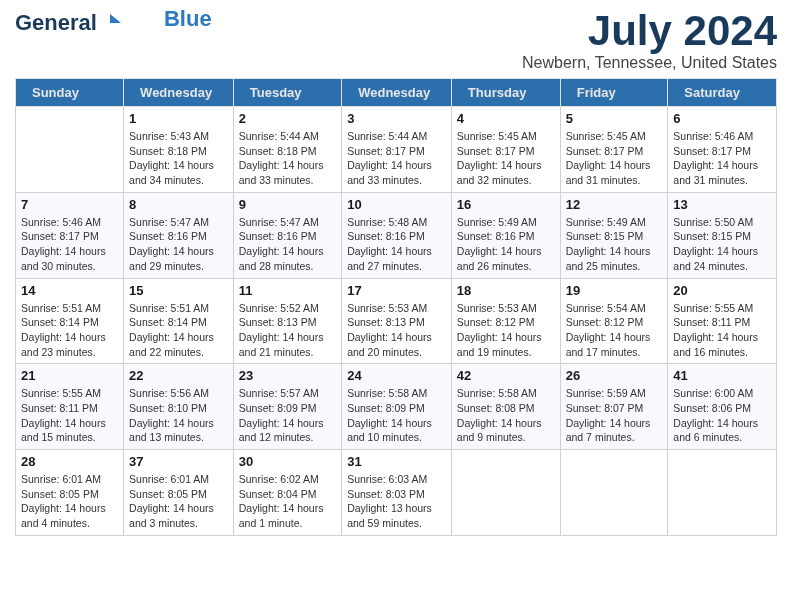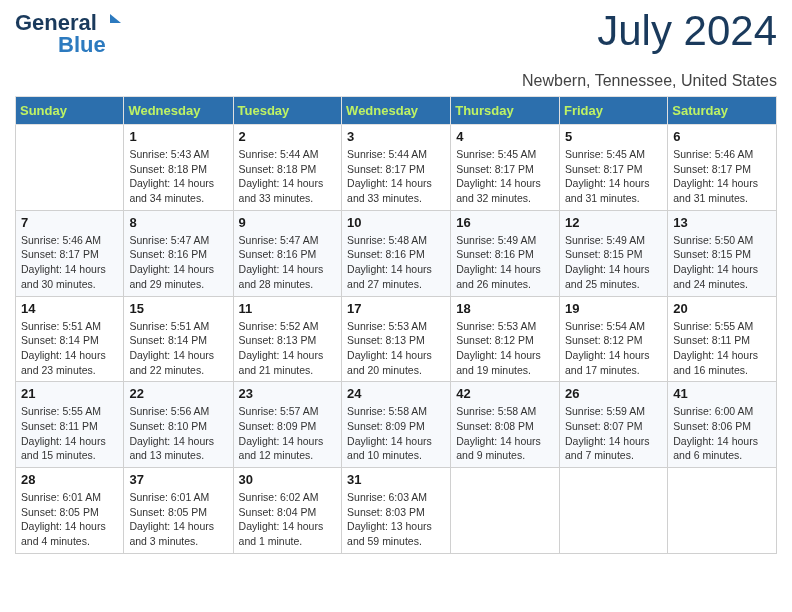--- a/index.html
+++ b/index.html
@@ -11,47 +11,47 @@
       padding: 10px 15px;
     }
     .header {
       display: flex;
       justify-content: space-between;
       align-items: flex-start;
       margin-bottom: 6px;
     }
     .logo {
       display: flex;
-      flex-direction: column;
+      flex-direction: row;
       align-items: flex-start;
     }
     .logo-line {
       display: flex; align-items: center; gap: 2px;
     }
     .title-area { text-align: right; }
     .month-title {
       font-size: 42px;
-      font-weight: normal;
+      font-weight: bold;
       color: #1a3a5c;
       line-height: 1;
     }
     .location {
       font-size: 16px;
       color: #444;
-      margin-top: 20px;
+      margin-top: 2px;
     }
     .calendar {
       width: 100%;
       border-collapse: collapse;
       font-size: 11px;
     }
     .calendar th {
       background: #2c6fad;
-      color: #bef264;
-      padding: 6px 4px;
+      color: #e5e5e5;
+      padding: 6px 16px;
       text-align: left;
       font-size: 13px;
       font-weight: bold;
       border: 1px solid #e0e0e0;
     }
     .calendar td {
       border: 1px solid #d0d0d0;
       vertical-align: top;
       padding: 4px 5px;
       width: 110px;

